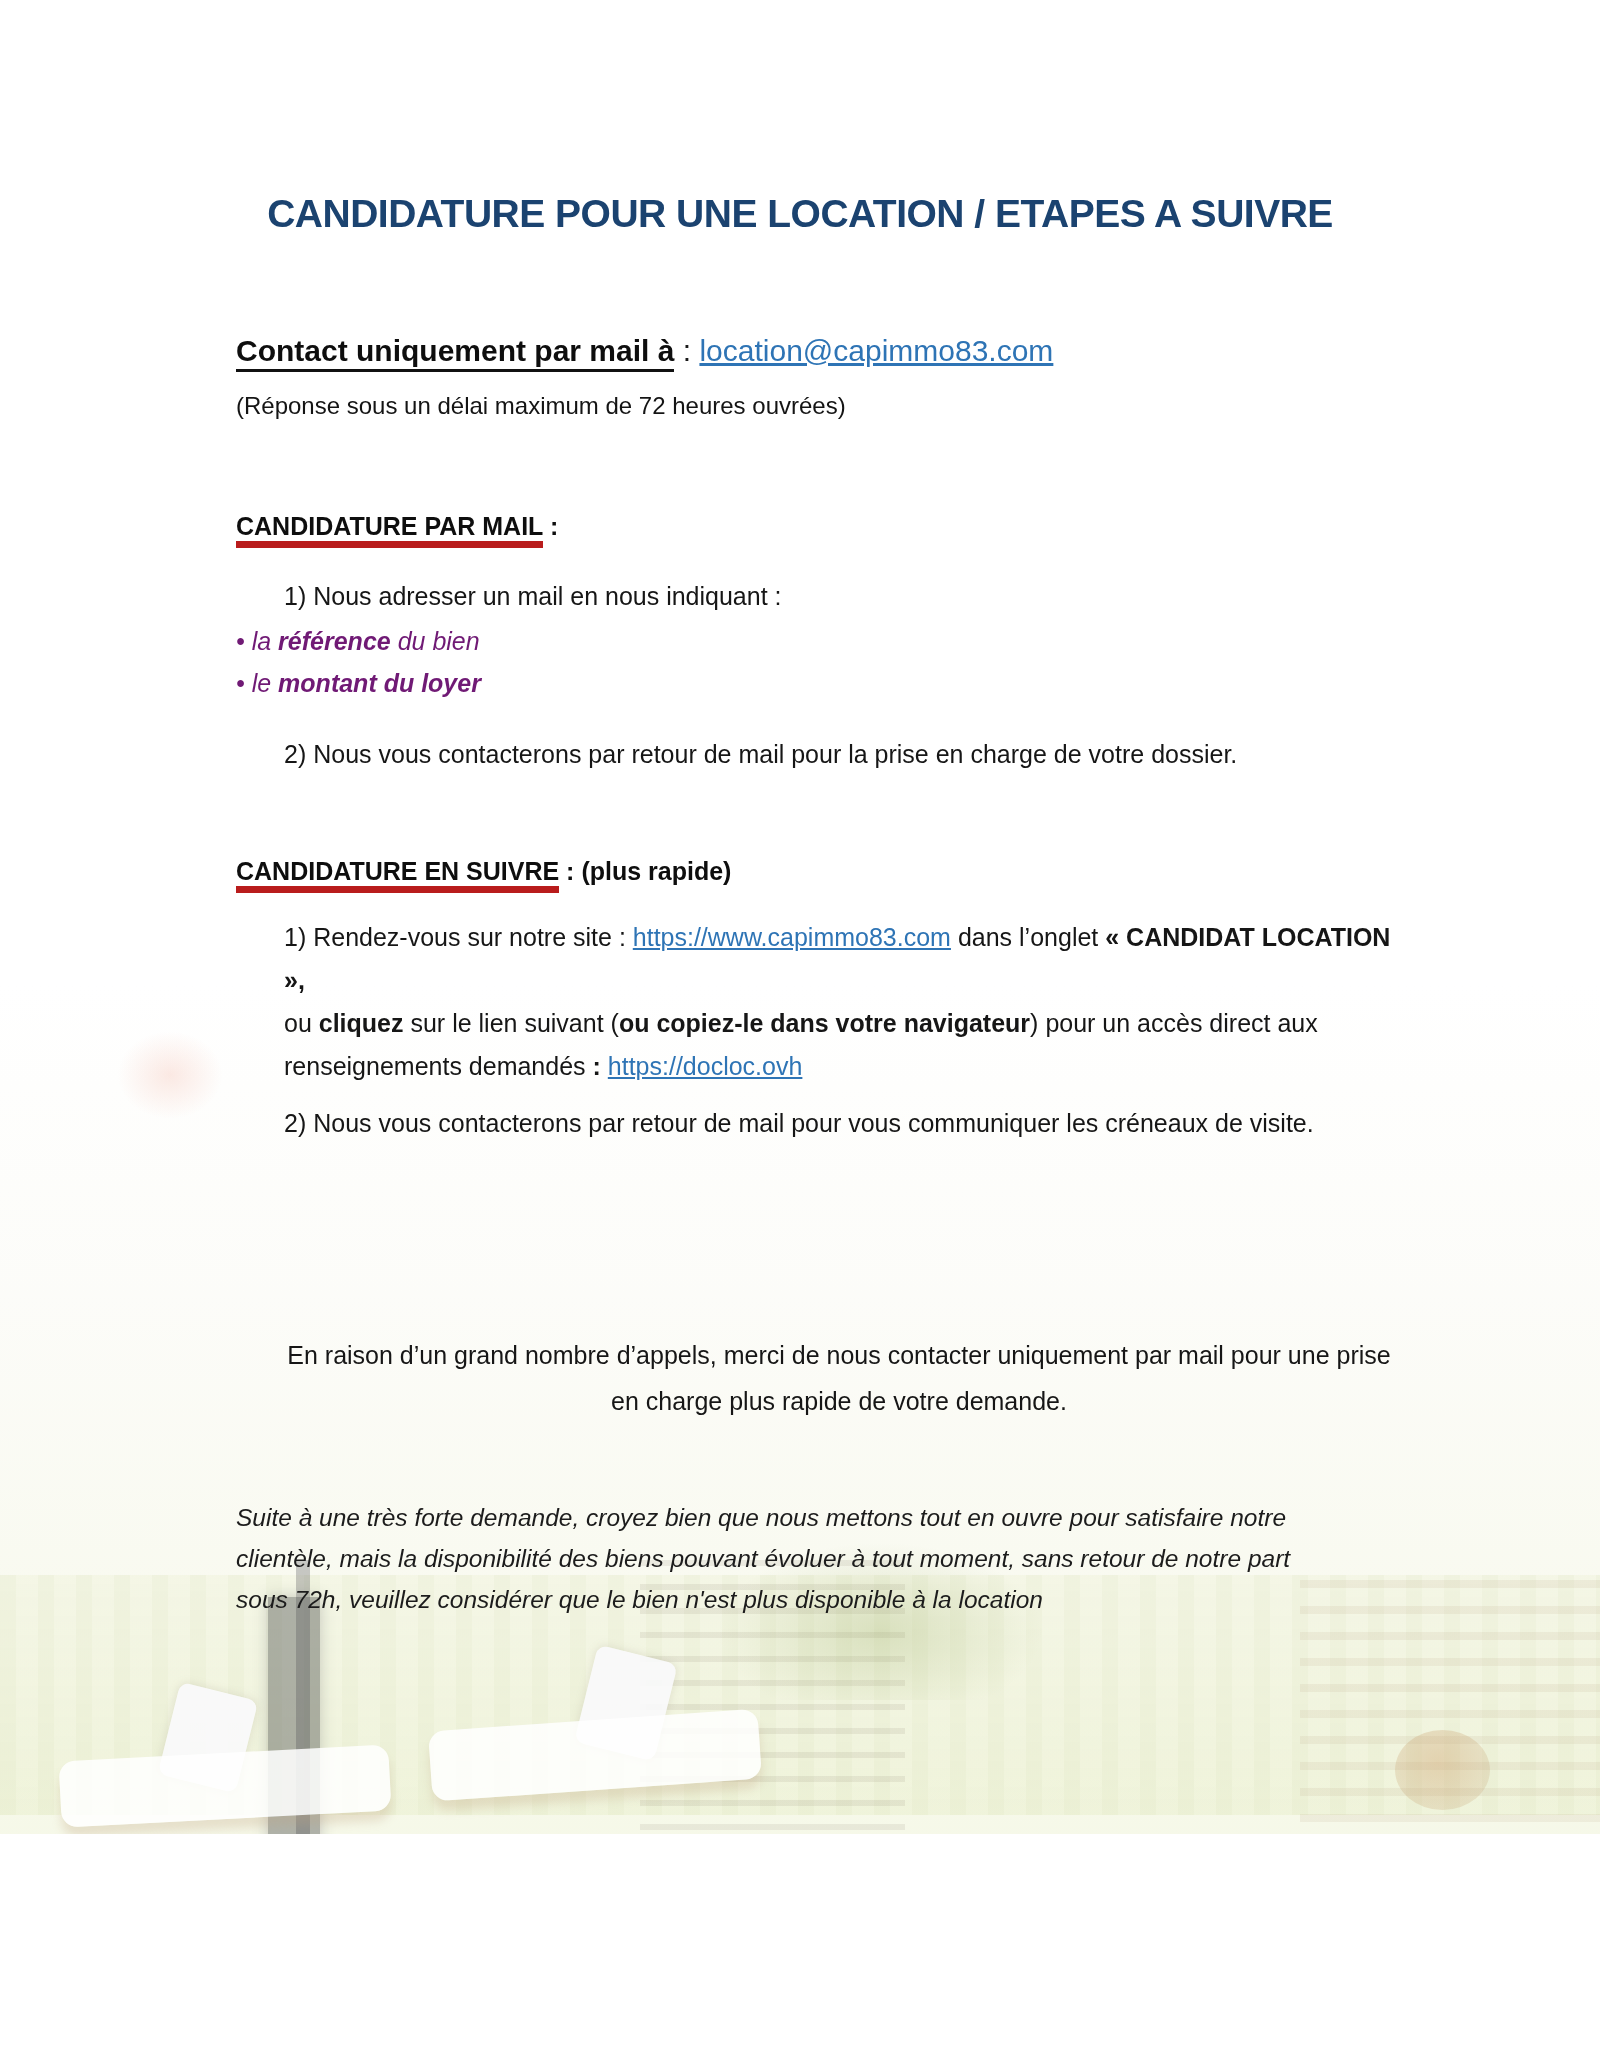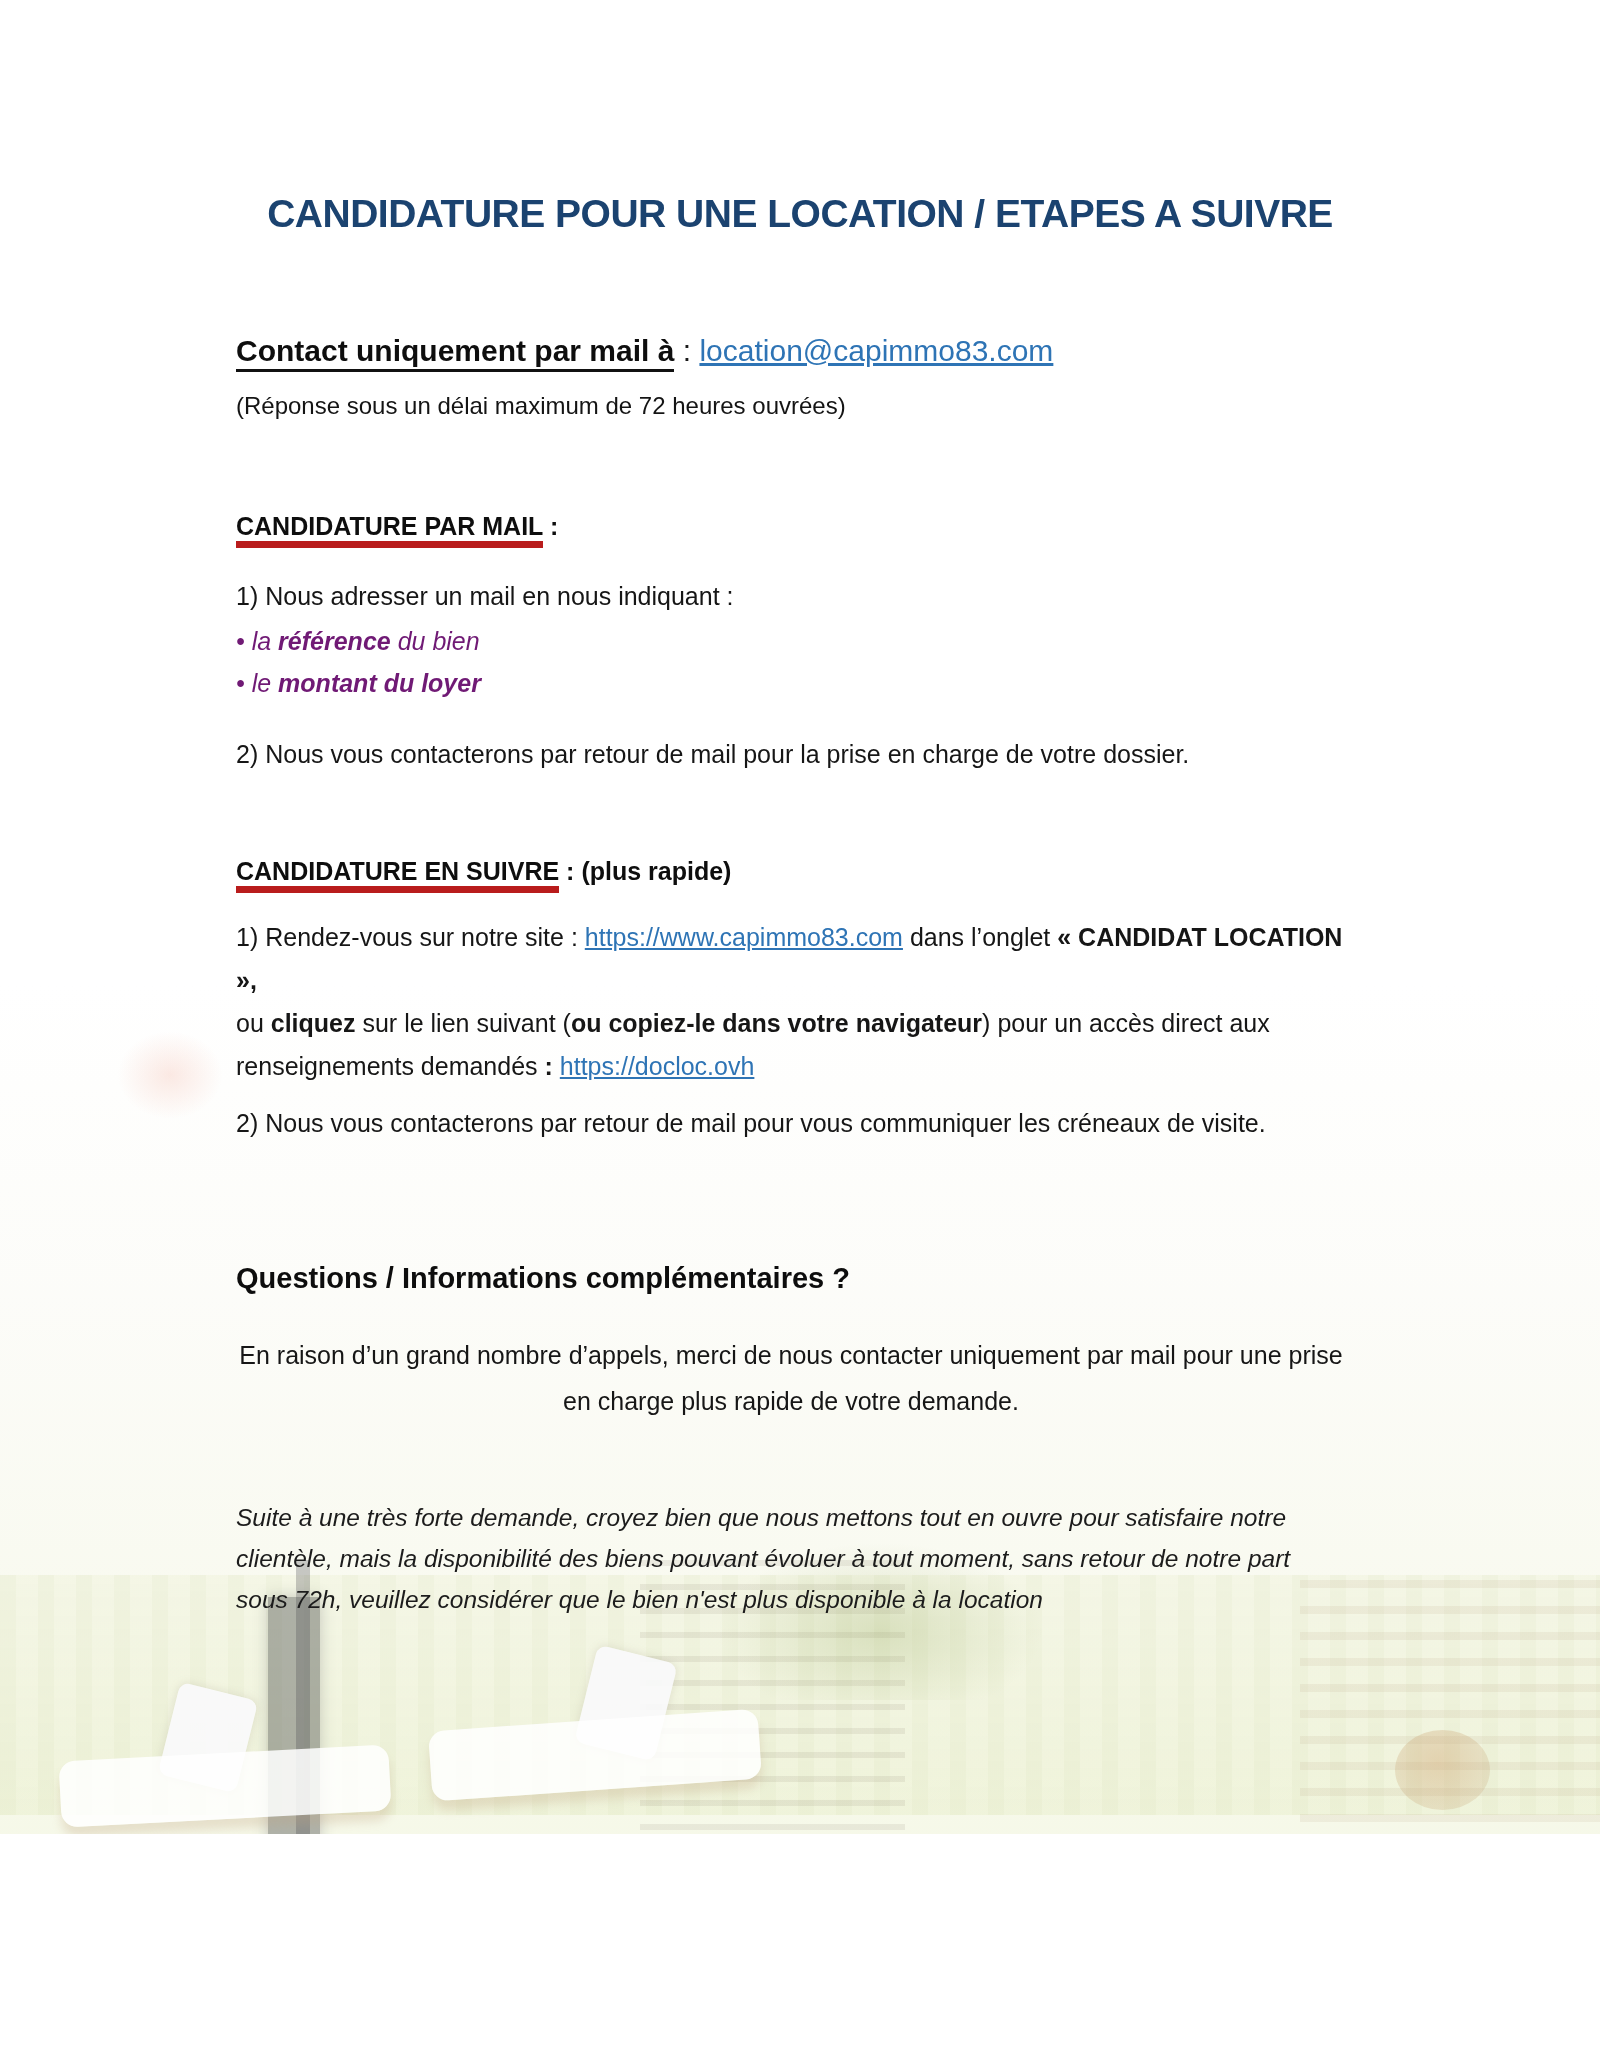--- a/index.html
+++ b/index.html
@@ -10,21 +10,21 @@
 
   
   .title{left:0;right:0;top:192px;text-align:center;font-size:39px;font-weight:700;
          color:#1b4370;letter-spacing:-0.5px;}
   .contact-line{top:334px;font-size:30px;}
   .contact-label{font-weight:700;color:#0e0e0e;border-bottom:3px solid #111;padding-bottom:2px;}
   .link{color:#2e74b5;text-decoration:underline;white-space:nowrap;cursor:pointer;}
   .note{top:392px;font-size:24px;color:#141414;}
   .sec-heading{font-size:25px;font-weight:700;color:#0e0e0e;}
   .sec-underline{border-bottom:7px solid #b91c1c;padding-bottom:1px;}
-  .body-text{font-size:25px;line-height:43px;color:#161616;}
+  .body-text{font-size:25px;line-height:43px;color:#161616;margin-left:48px;}
   .bullet-line{font-size:25px;line-height:42px;font-style:italic;color:#701a75;}
   .b{font-weight:700;}
   .q-heading{top:1262px;font-size:29px;font-weight:700;color:#0d0d0d;}
   .q-body{top:1332px;line-height:46px;text-align:center;}
   .disclaimer{top:1497px;font-size:24.5px;font-style:italic;line-height:41px;color:#1c1c1c;}
 
   
   .photo{left:0;top:985px;width:1600px;height:1085px;
     background:linear-gradient(180deg,rgba(252,252,250,0) 0%,rgba(248,248,240,0.45) 30%,
       rgba(243,245,226,0.55) 58%,rgba(240,244,218,0.6) 78%,rgba(233,240,206,0.75) 100%);}
@@ -129,21 +129,20 @@
 
   <div class="abs col sec-heading" style="top:857px">
     <span class="sec-underline">CANDIDATURE EN SUIVRE</span><span> : </span><span>(plus rapide)</span>
   </div>
   <div class="abs col body-text" style="top:916px">
     <span>1) Rendez-vous sur notre site : </span><a class="link">https://www.capimmo83.com</a><span> dans l’onglet </span><span class="b">« CANDIDAT LOCATION »</span><span class="b">,</span><br>
     <span>ou </span><span class="b">cliquez</span><span> sur le lien suivant (</span><span class="b">ou copiez-le dans votre navigateur</span><span>) pour un accès direct aux renseignements demandés </span><span class="b">: </span><a class="link">https://docloc.ovh</a>
   </div>
   <div class="abs col body-text" style="top:1100px;line-height:46px">2) Nous vous contacterons par retour de mail pour vous communiquer les créneaux de visite.</div>
 
-  <div class="abs col q-heading">Questions / Informations complémentaires ?</div>
   <div class="abs col body-text q-body">En raison d’un grand nombre d’appels, merci de nous contacter uniquement par mail pour une prise en charge plus rapide de votre demande.</div>
 
   <div class="abs col disclaimer">Suite à une très forte demande, croyez bien que nous mettons tout en ouvre pour satisfaire notre clientèle, mais la disponibilité des biens pouvant évoluer à tout moment, sans retour de notre part sous 72h, veuillez considérer que le bien n'est plus disponible à la location</div>
 
   <div class="abs candidat-box">
     <div class="box-chair"></div>
     <div class="box-line l1">CANDIDAT</div>
     <div class="box-line l2">LOCATION</div>
   </div>
 

